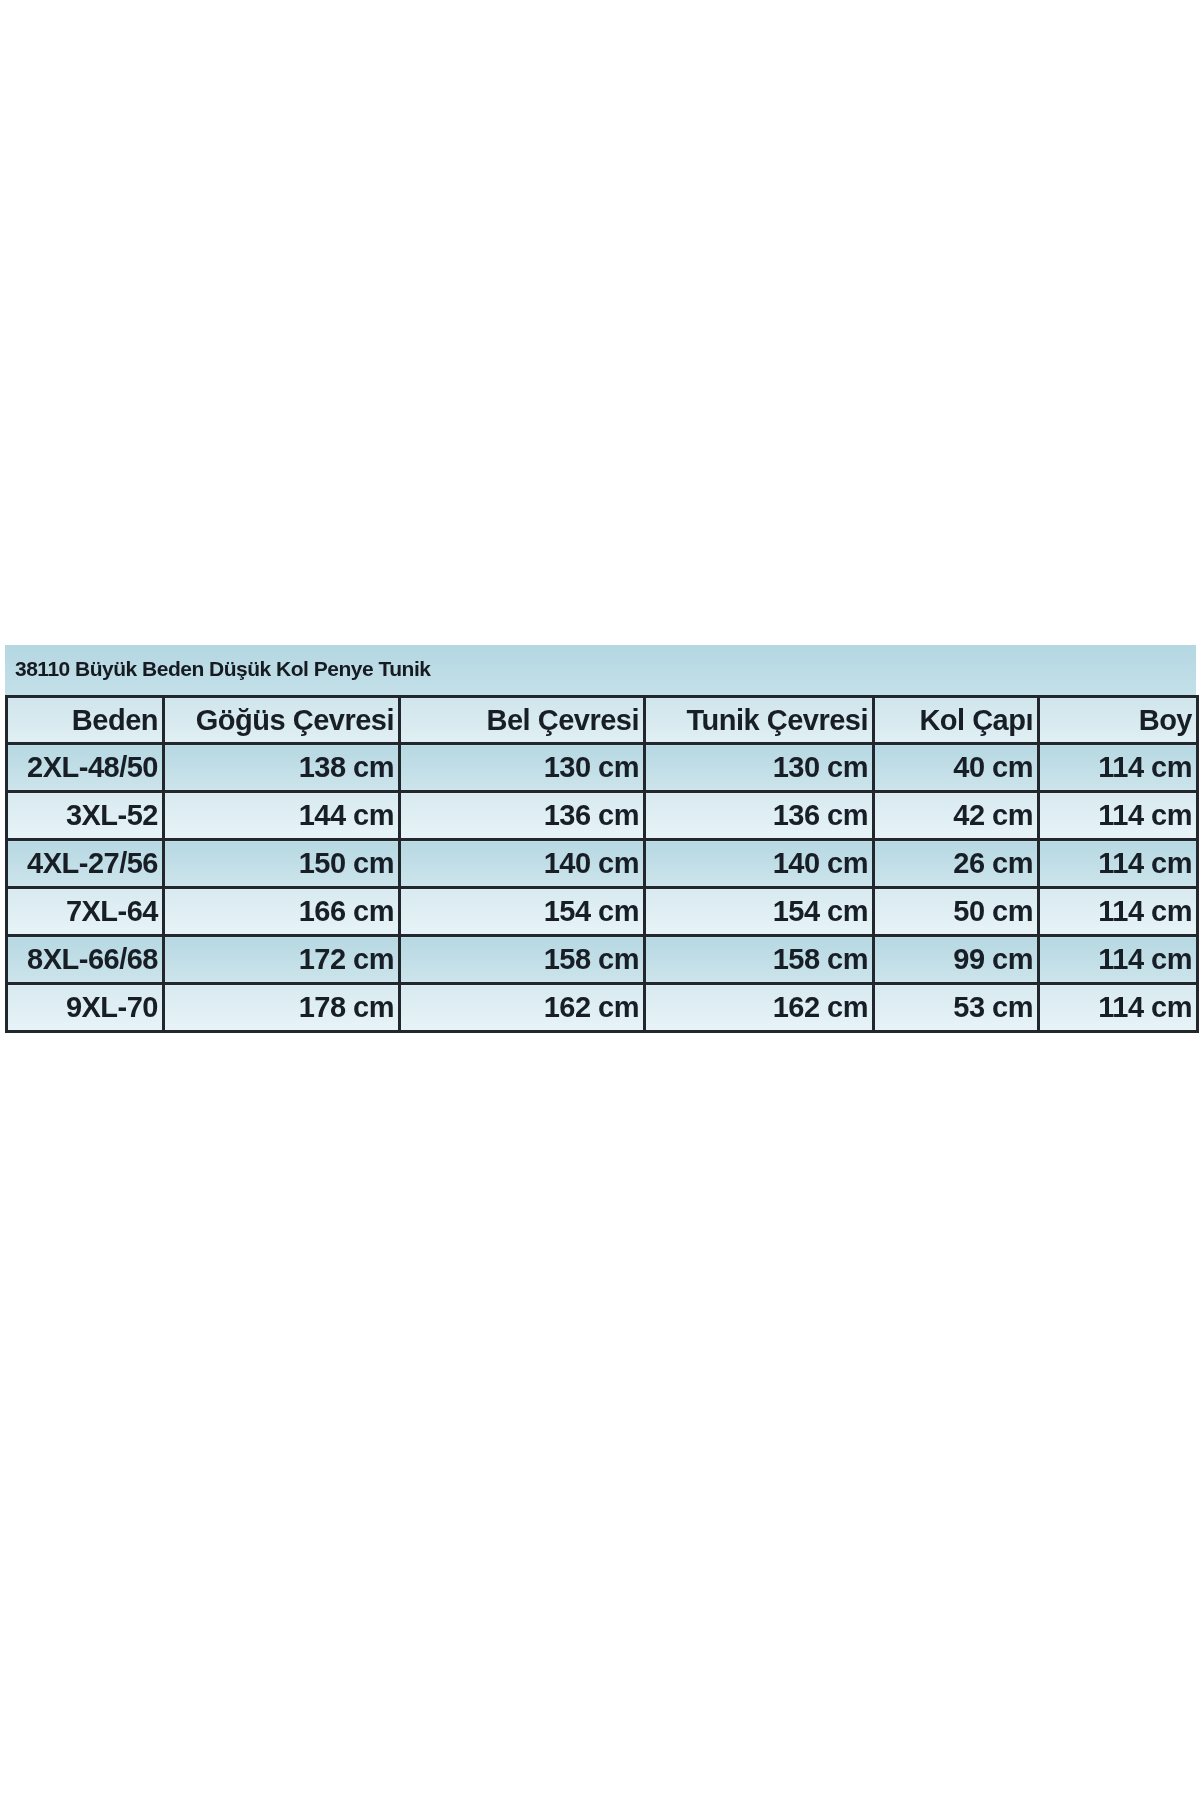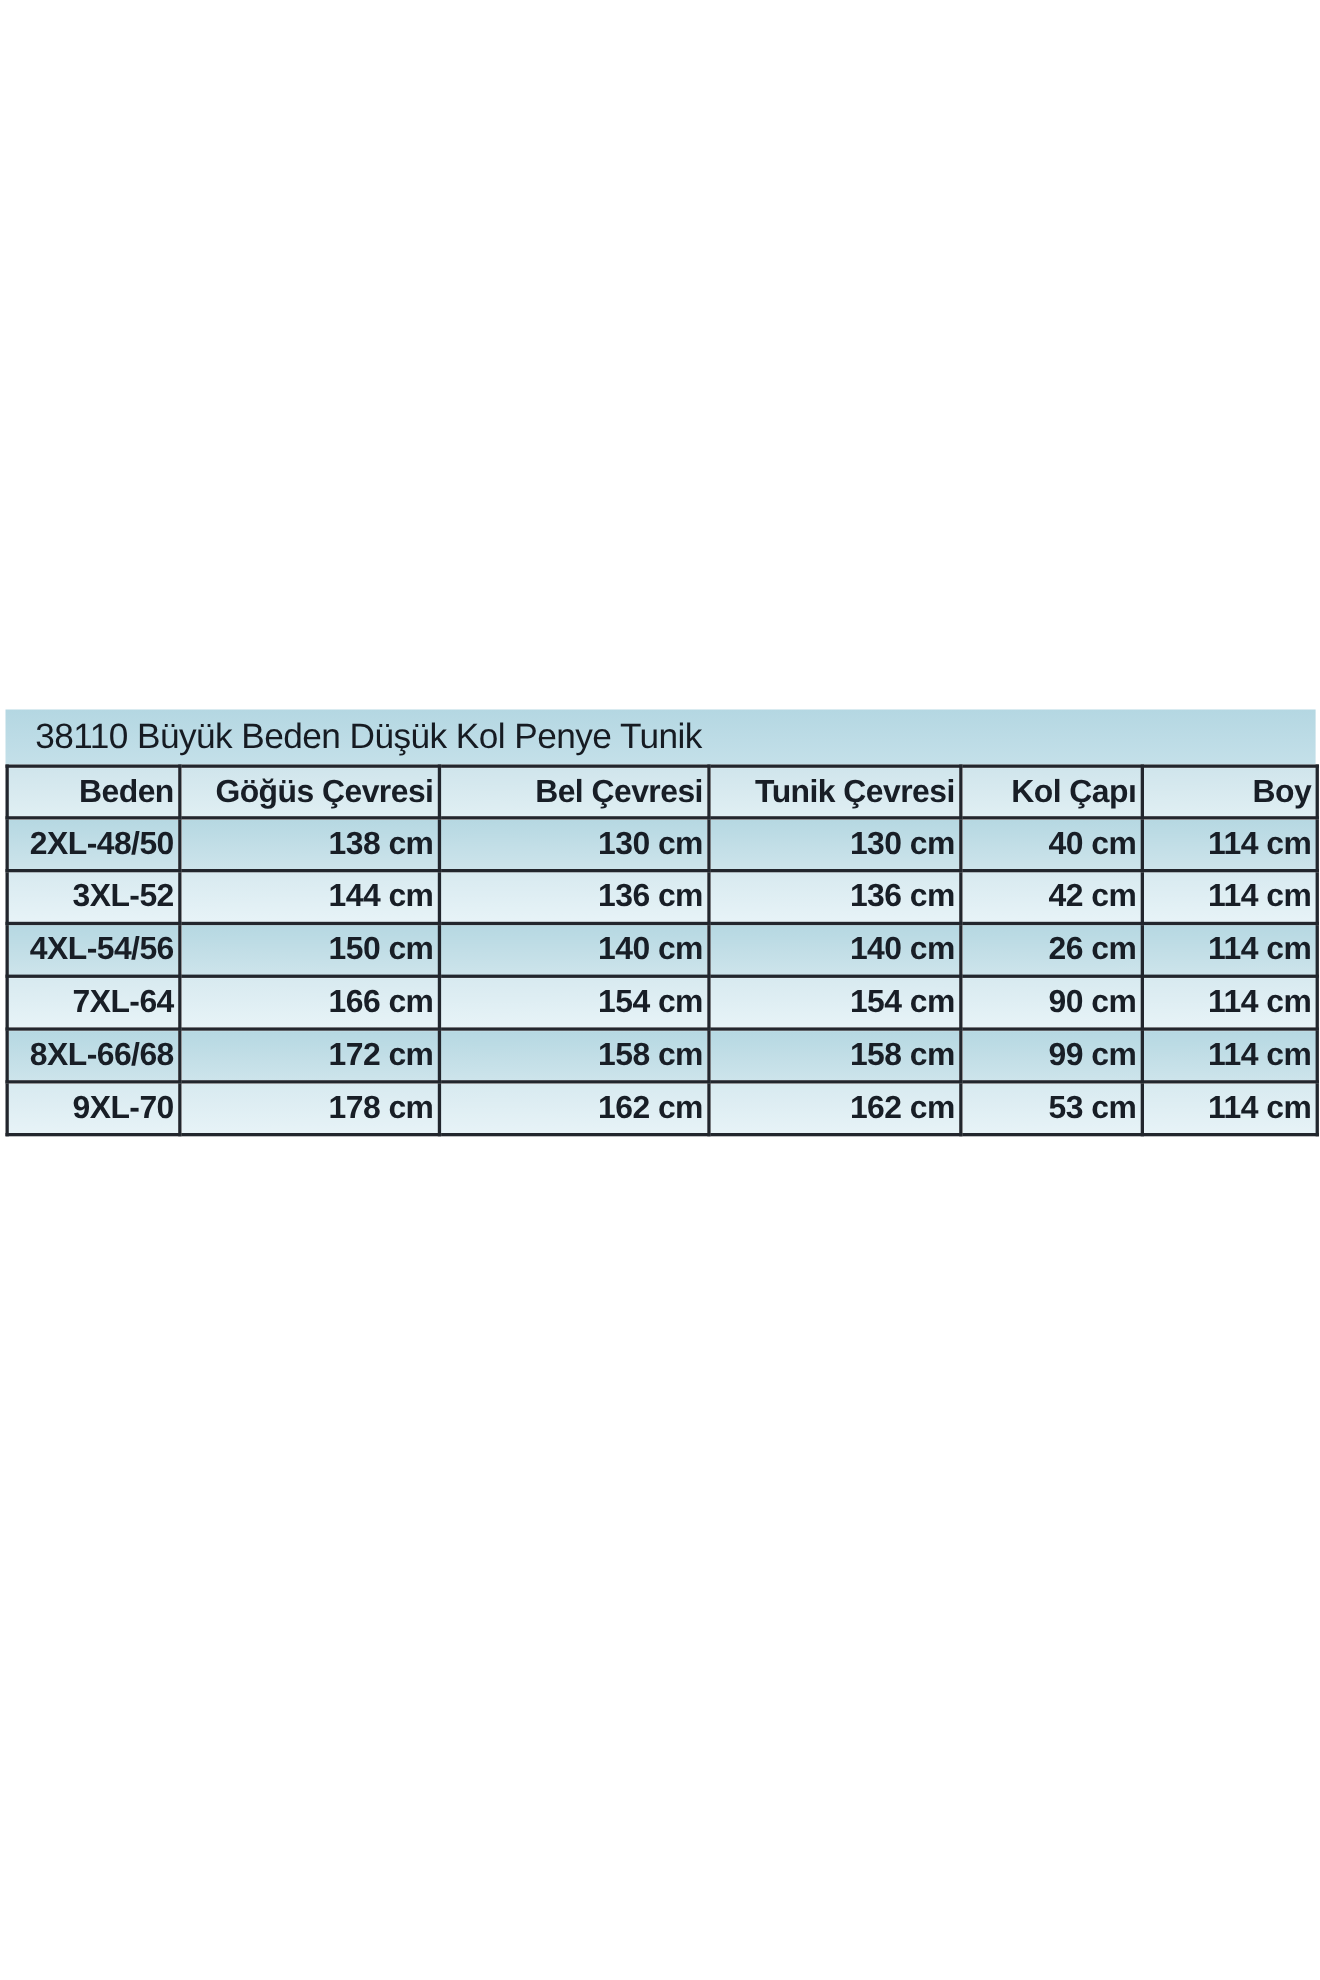--- a/index.html
+++ b/index.html
@@ -19,25 +19,25 @@
     left: 5px;
     top: 645px;
     width: 1191px;
   }
   .chart-title {
     box-sizing: border-box;
     width: 100%;
     height: 50px;
     background: linear-gradient(to bottom, #b4d7e2, #c4e0e9);
     color: #161b22;
-    font-size: 32px;
-    font-weight: 400;
+    font-size: 21px;
+    font-weight: 700;
     letter-spacing: -0.5px;
     line-height: 48px;
-    padding-left: 27px;
+    padding-left: 10px;
     white-space: nowrap;
     overflow: hidden;
   }
   table.size-grid {
     border-collapse: collapse;
     table-layout: fixed;
     width: 1191px;
   }
   table.size-grid col.c1 { width: 157px; }
   table.size-grid col.c2 { width: 236px; }
@@ -107,33 +107,33 @@
         </tr>
         <tr>
           <td>3XL-52</td>
           <td>144 cm</td>
           <td>136 cm</td>
           <td>136 cm</td>
           <td>42 cm</td>
           <td>114 cm</td>
         </tr>
         <tr>
-          <td>4XL-54/56</td>
+          <td>4XL-27/56</td>
           <td>150 cm</td>
           <td>140 cm</td>
           <td>140 cm</td>
           <td>26 cm</td>
           <td>114 cm</td>
         </tr>
         <tr>
           <td>7XL-64</td>
           <td>166 cm</td>
           <td>154 cm</td>
           <td>154 cm</td>
-          <td>90 cm</td>
+          <td>50 cm</td>
           <td>114 cm</td>
         </tr>
         <tr>
           <td>8XL-66/68</td>
           <td>172 cm</td>
           <td>158 cm</td>
           <td>158 cm</td>
           <td>99 cm</td>
           <td>114 cm</td>
         </tr>

